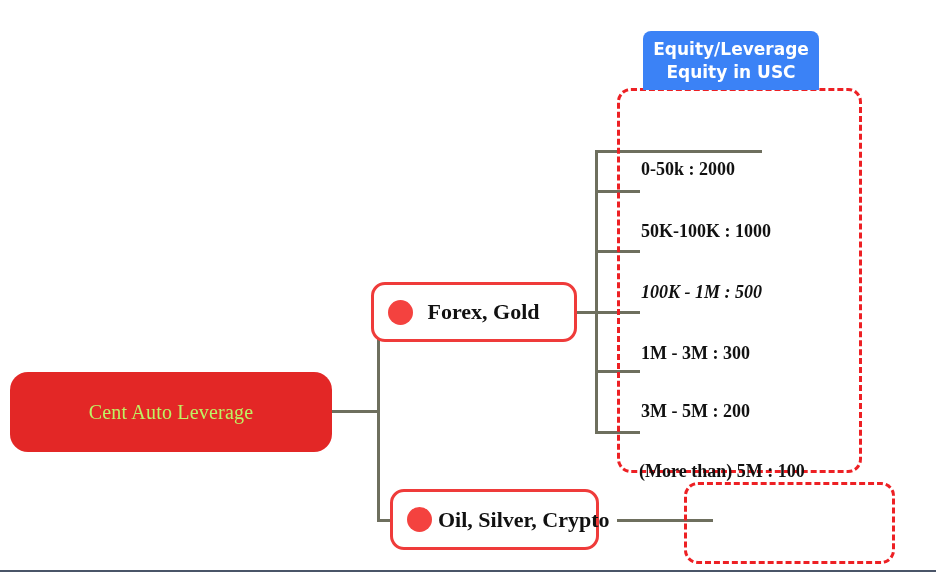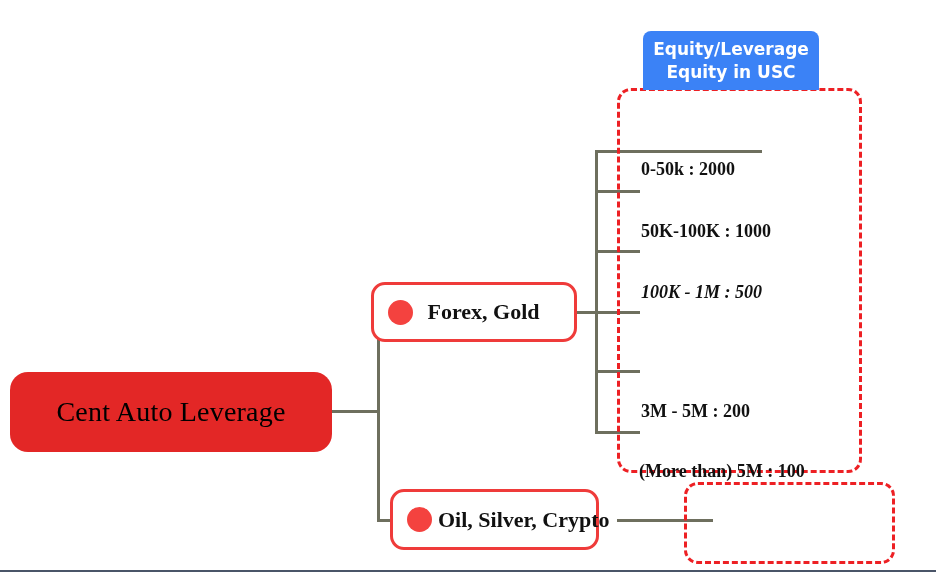--- a/index.html
+++ b/index.html
@@ -35,22 +35,22 @@
     width: 322px;
     height: 80px;
     background: #e32726;
     border-radius: 18px;
     display: flex;
     align-items: center;
     justify-content: center;
     box-sizing: border-box;
   }
   #root-node .label {
-    color: #000000;
-    font-size: 28px;
+    color: #bef264;
+    font-size: 20px;
     font-weight: 400;
     letter-spacing: 0.2px;
     white-space: nowrap;
   }
 
   
   .branch-node {
     position: absolute;
     background: #ffffff;
     border: 3px solid #ef3b3a;
@@ -197,20 +197,21 @@
   <div id="panel-fix" class="dashed-panel"></div>
 
   <div id="equity-header">
     <span class="hline">Equity/Leverage</span>
     <span class="hline">Equity in USC</span>
   </div>
 
   <div id="eq-0" class="equity-item">0-50k : 2000</div>
   <div id="eq-1" class="equity-item">50K-100K : 1000</div>
   <div id="eq-2" class="equity-item">100K - 1M : 500</div>
+  <div id="eq-3" class="equity-item">1M - 3M : 300</div>
   <div id="eq-4" class="equity-item">3M - 5M : 200</div>
   <div id="eq-5" class="equity-item">(More than) 5M : 100</div>
 
 
   <div id="root-node">
     <span class="label">Cent Auto Leverage</span>
   </div>
 
   <div id="node-forex" class="branch-node">
     <span class="bullet"></span>

